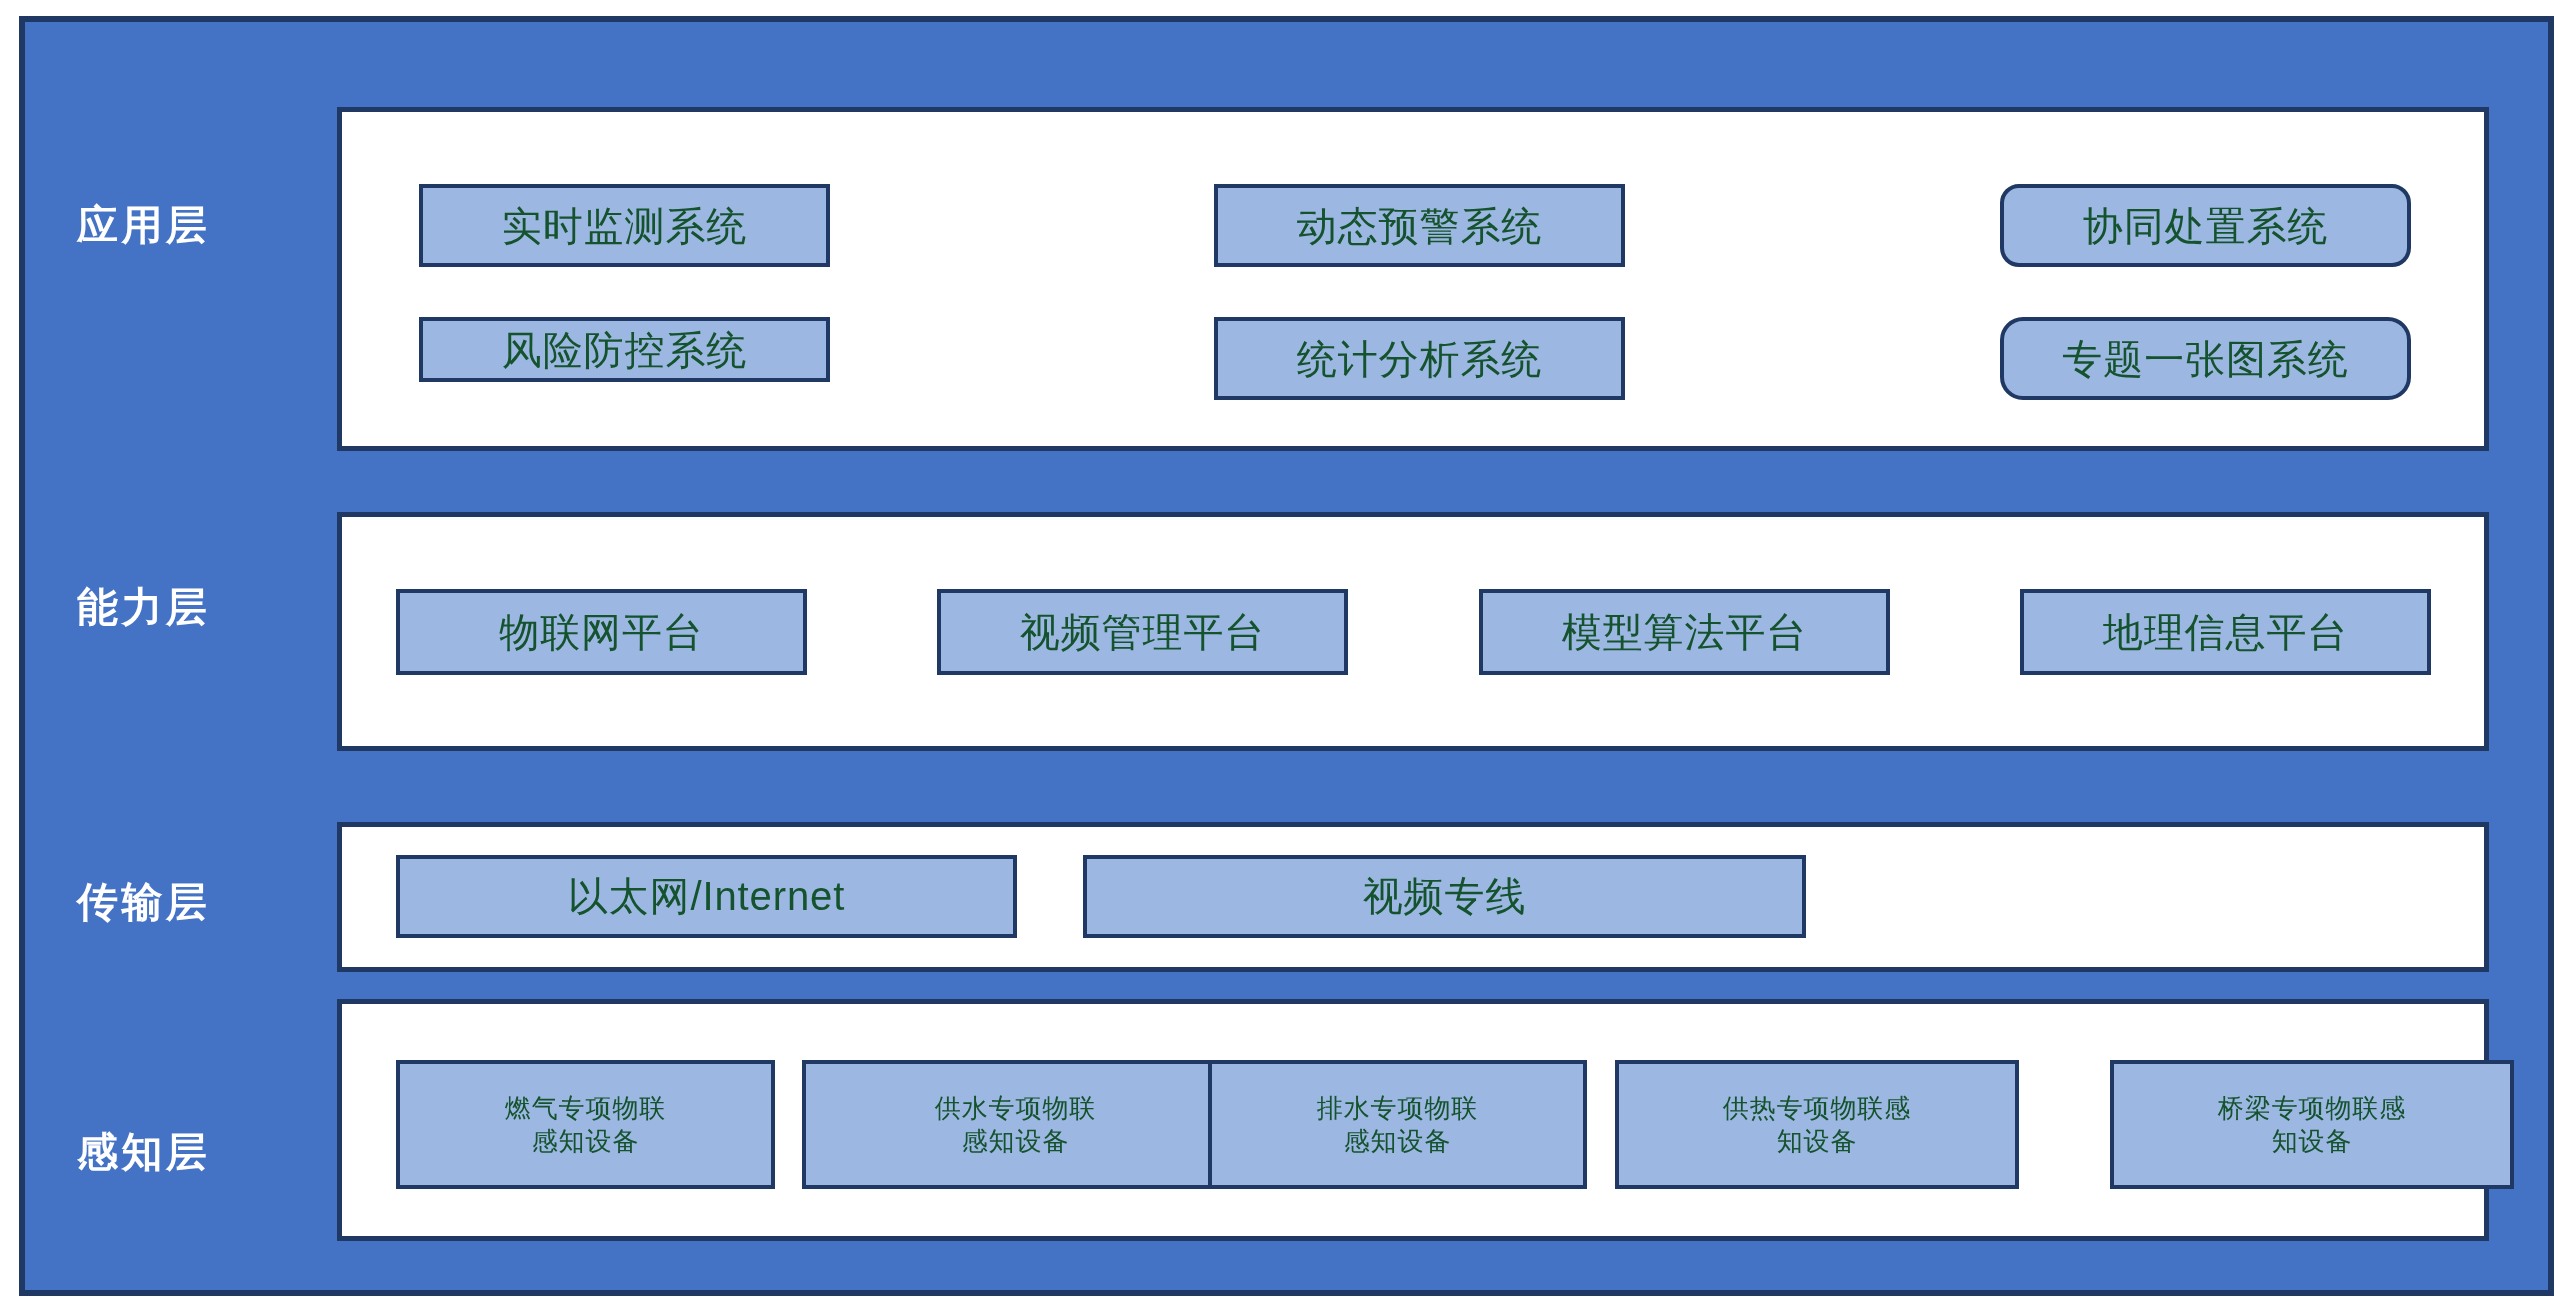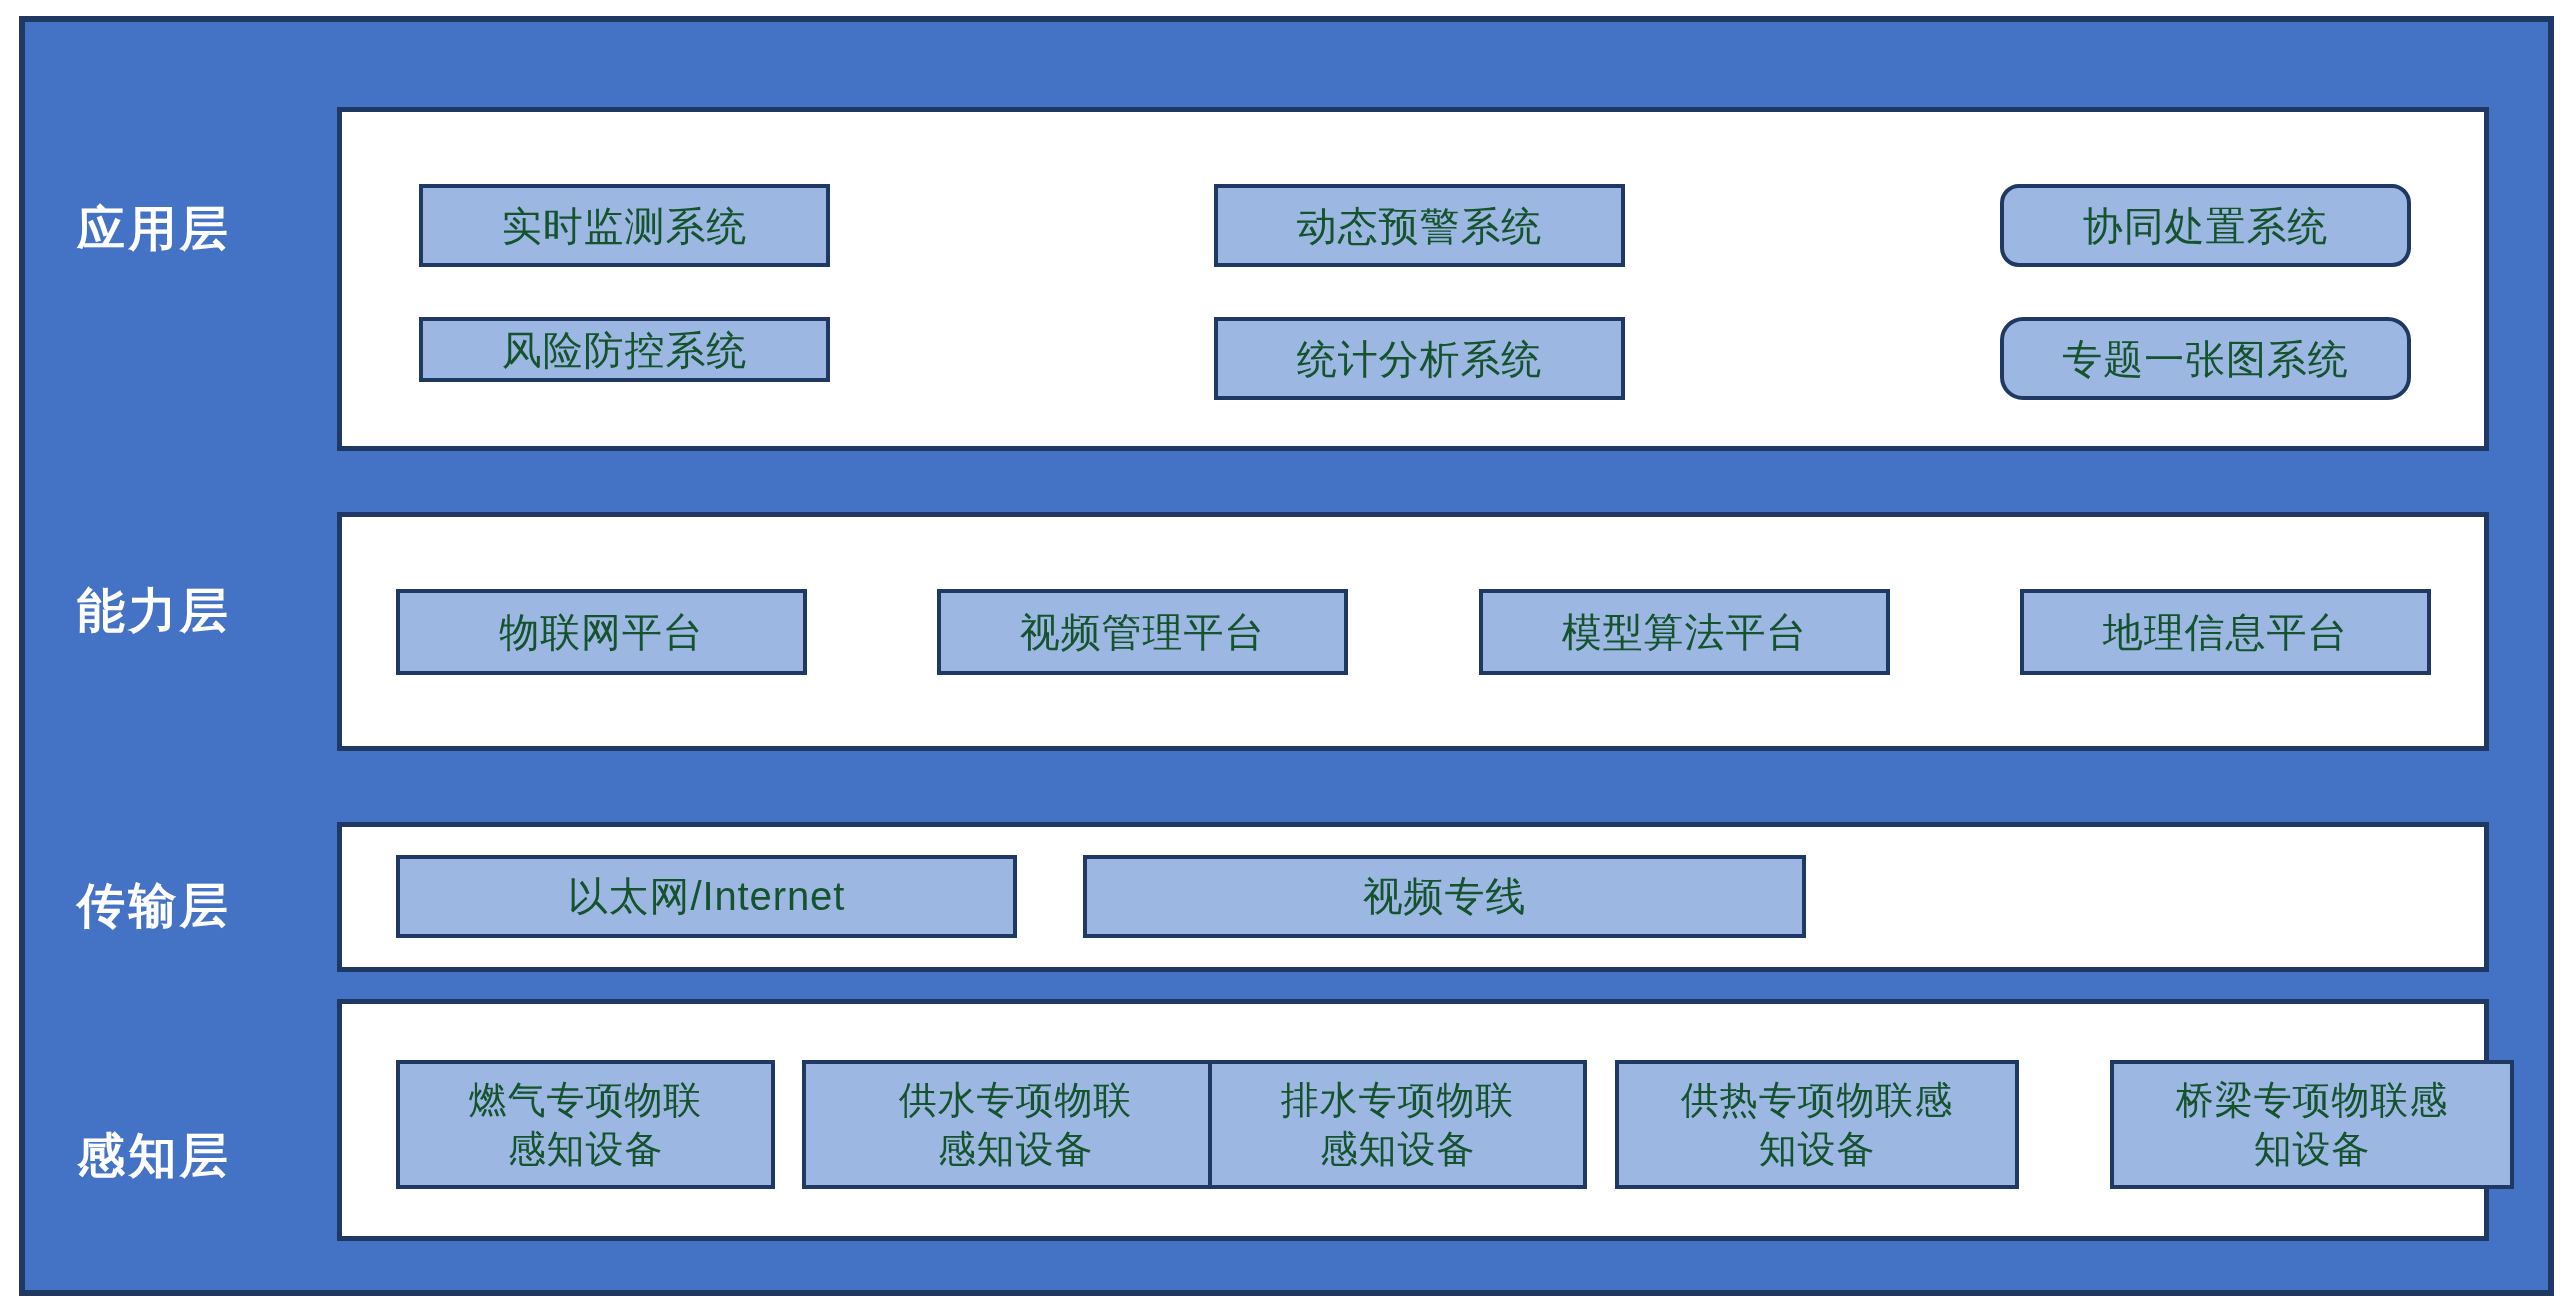--- a/index.html
+++ b/index.html
@@ -15,21 +15,21 @@
     background:#4472C4;
     border:6px solid #1F3864;
     box-sizing:border-box;
   }
 
   
   .layer-label{
     position:absolute;
     color:#FFFFFF;
     font-weight:bold;
-    font-size:48px;
+    font-size:41px;
     line-height:1;
     letter-spacing:3.4px;
     white-space:nowrap;
     font-family:"Liberation Sans","DejaVu Sans",sans-serif;
   }
 
   
   .panel{
     position:absolute;
     background:#FFFFFF;
@@ -47,21 +47,21 @@
     align-items:center;
     justify-content:center;
     text-align:center;
     color:#14532d;
     font-size:40px;
     line-height:1.25;
     font-family:"Liberation Sans","DejaVu Sans",sans-serif;
     letter-spacing:0.9px;
     padding:0 5.2px;
   }
-  .node.two-line{ font-size:38px; line-height:1.28;justify-content:center; }
+  .node.two-line{ font-size:26px; line-height:1.28;justify-content:center; }
   .node .txt{white-space:pre-line;display:block;}
 </style>
 </head>
 <body>
 
 <div id="stage">
 
   <div class="outer-frame">
 
     <div class="layer-label" style="left:52px; top:183px;">应用层</div>

